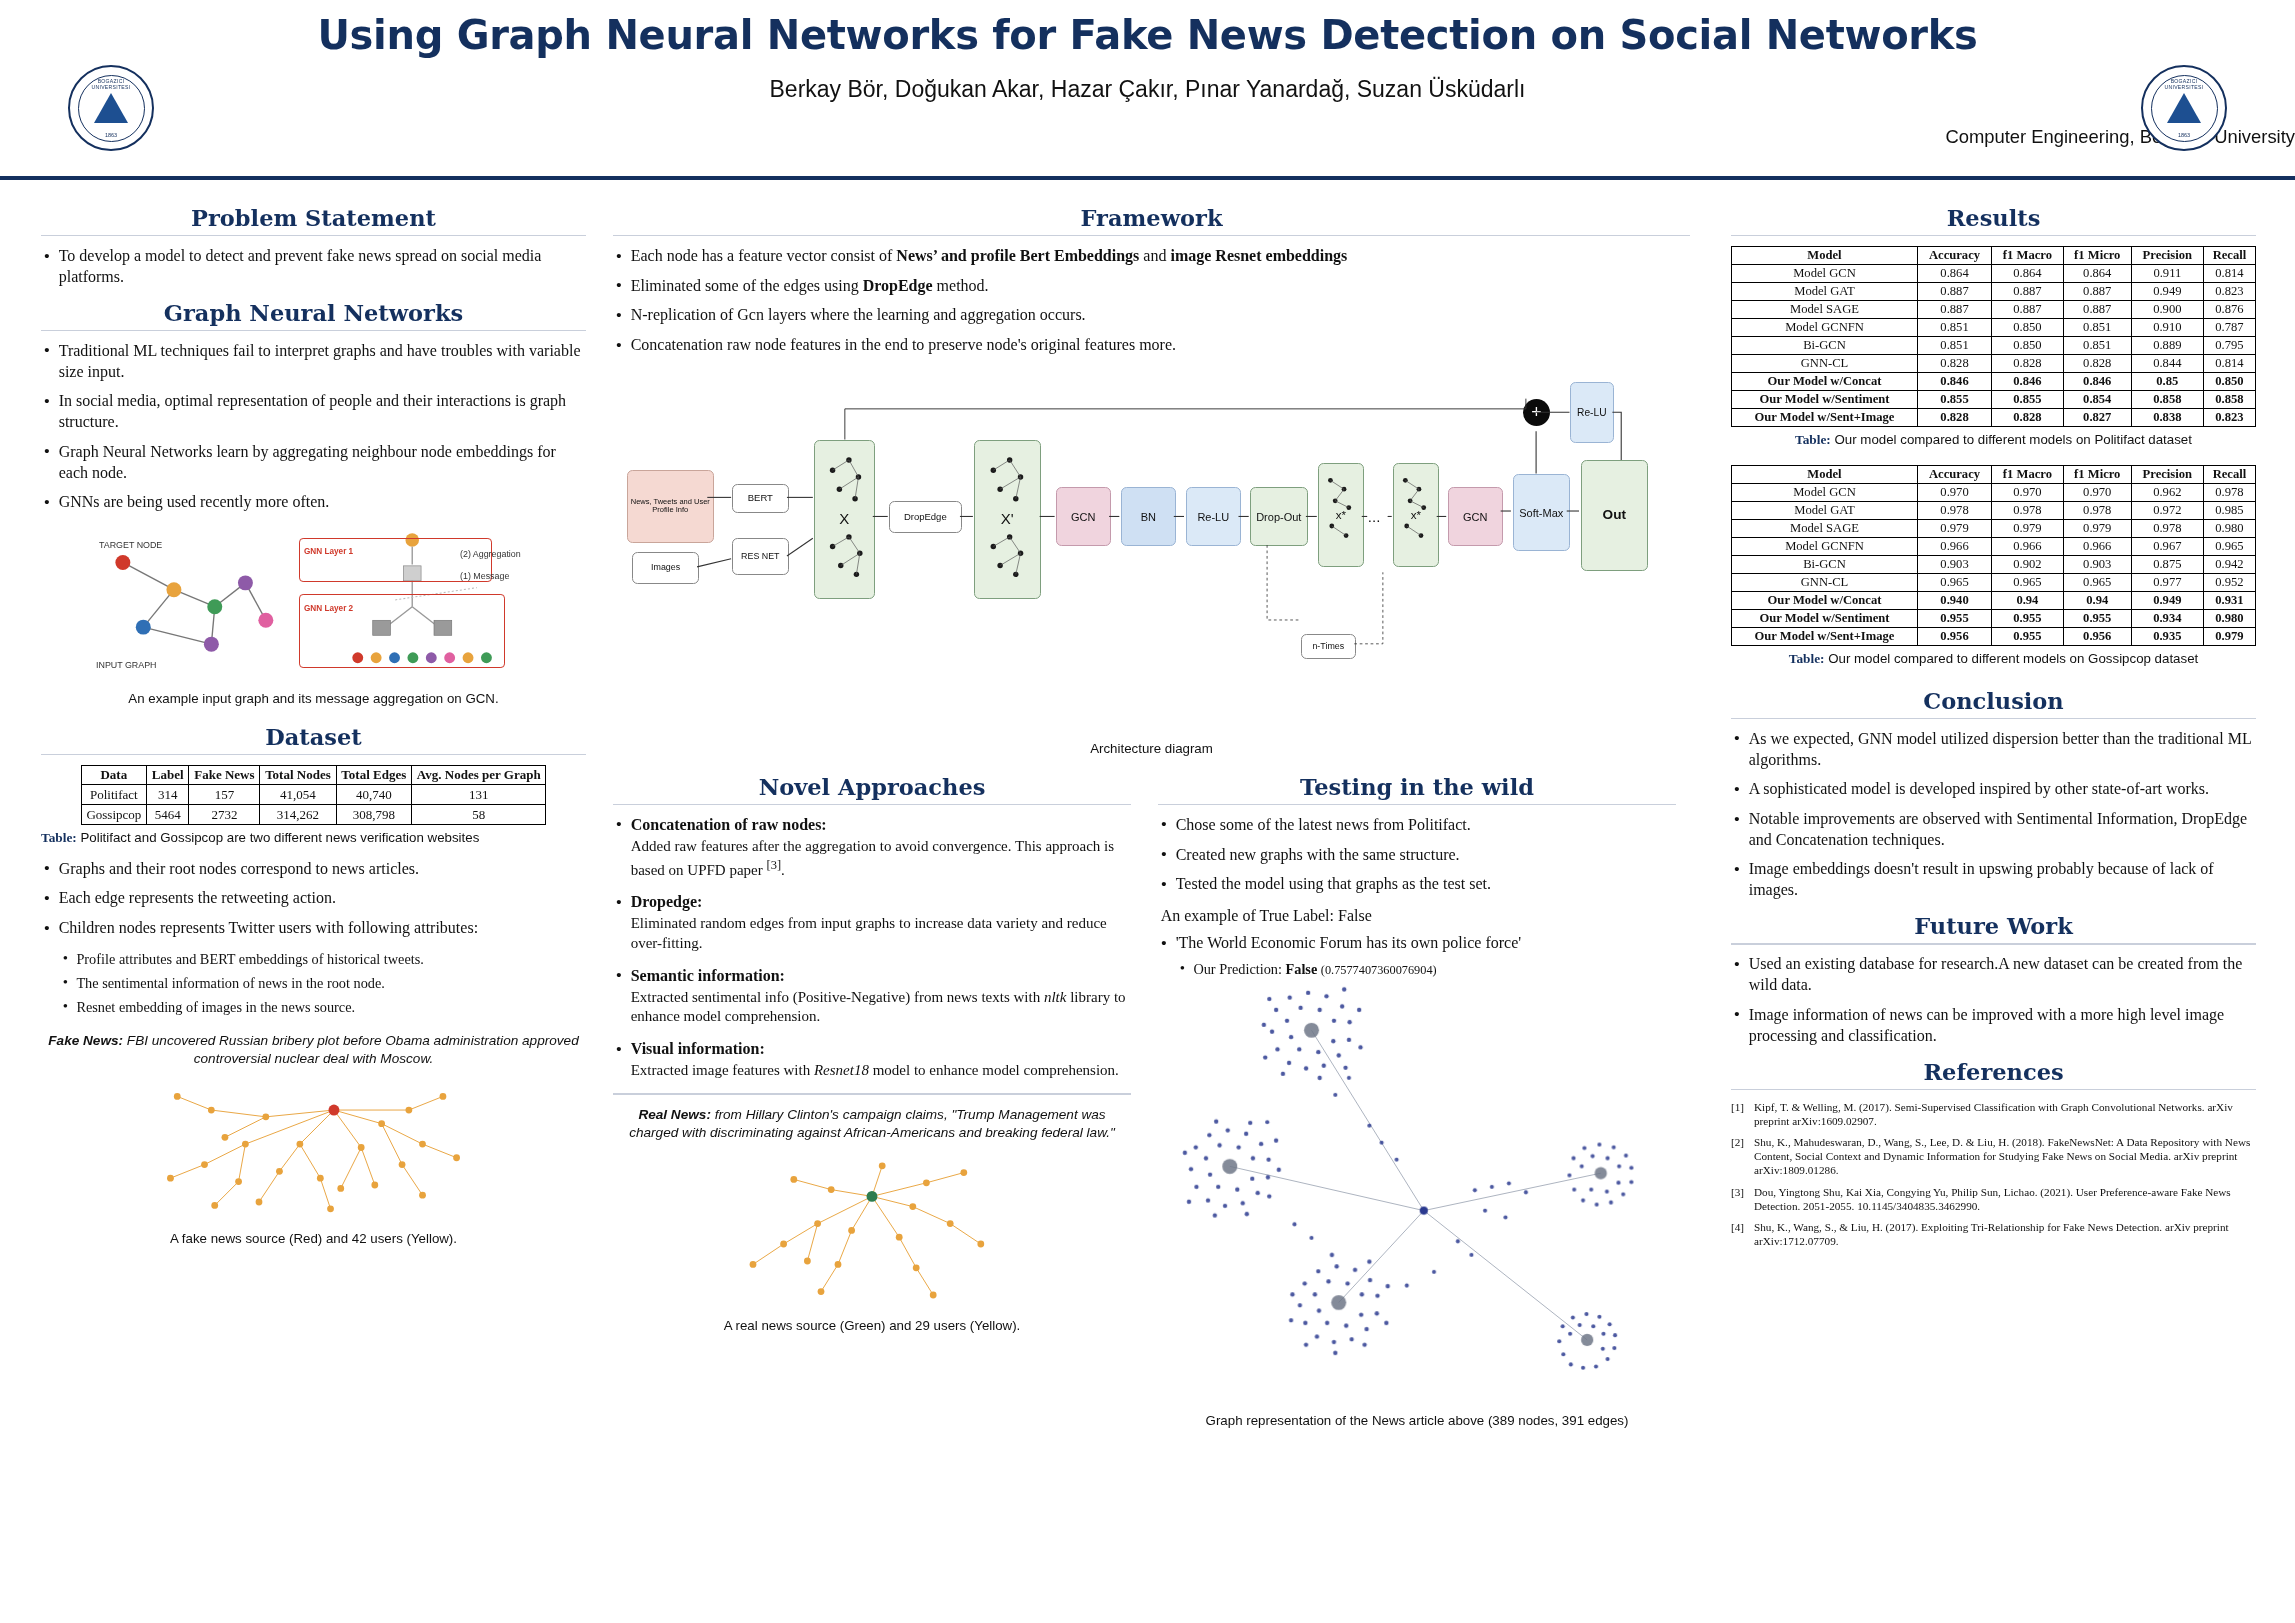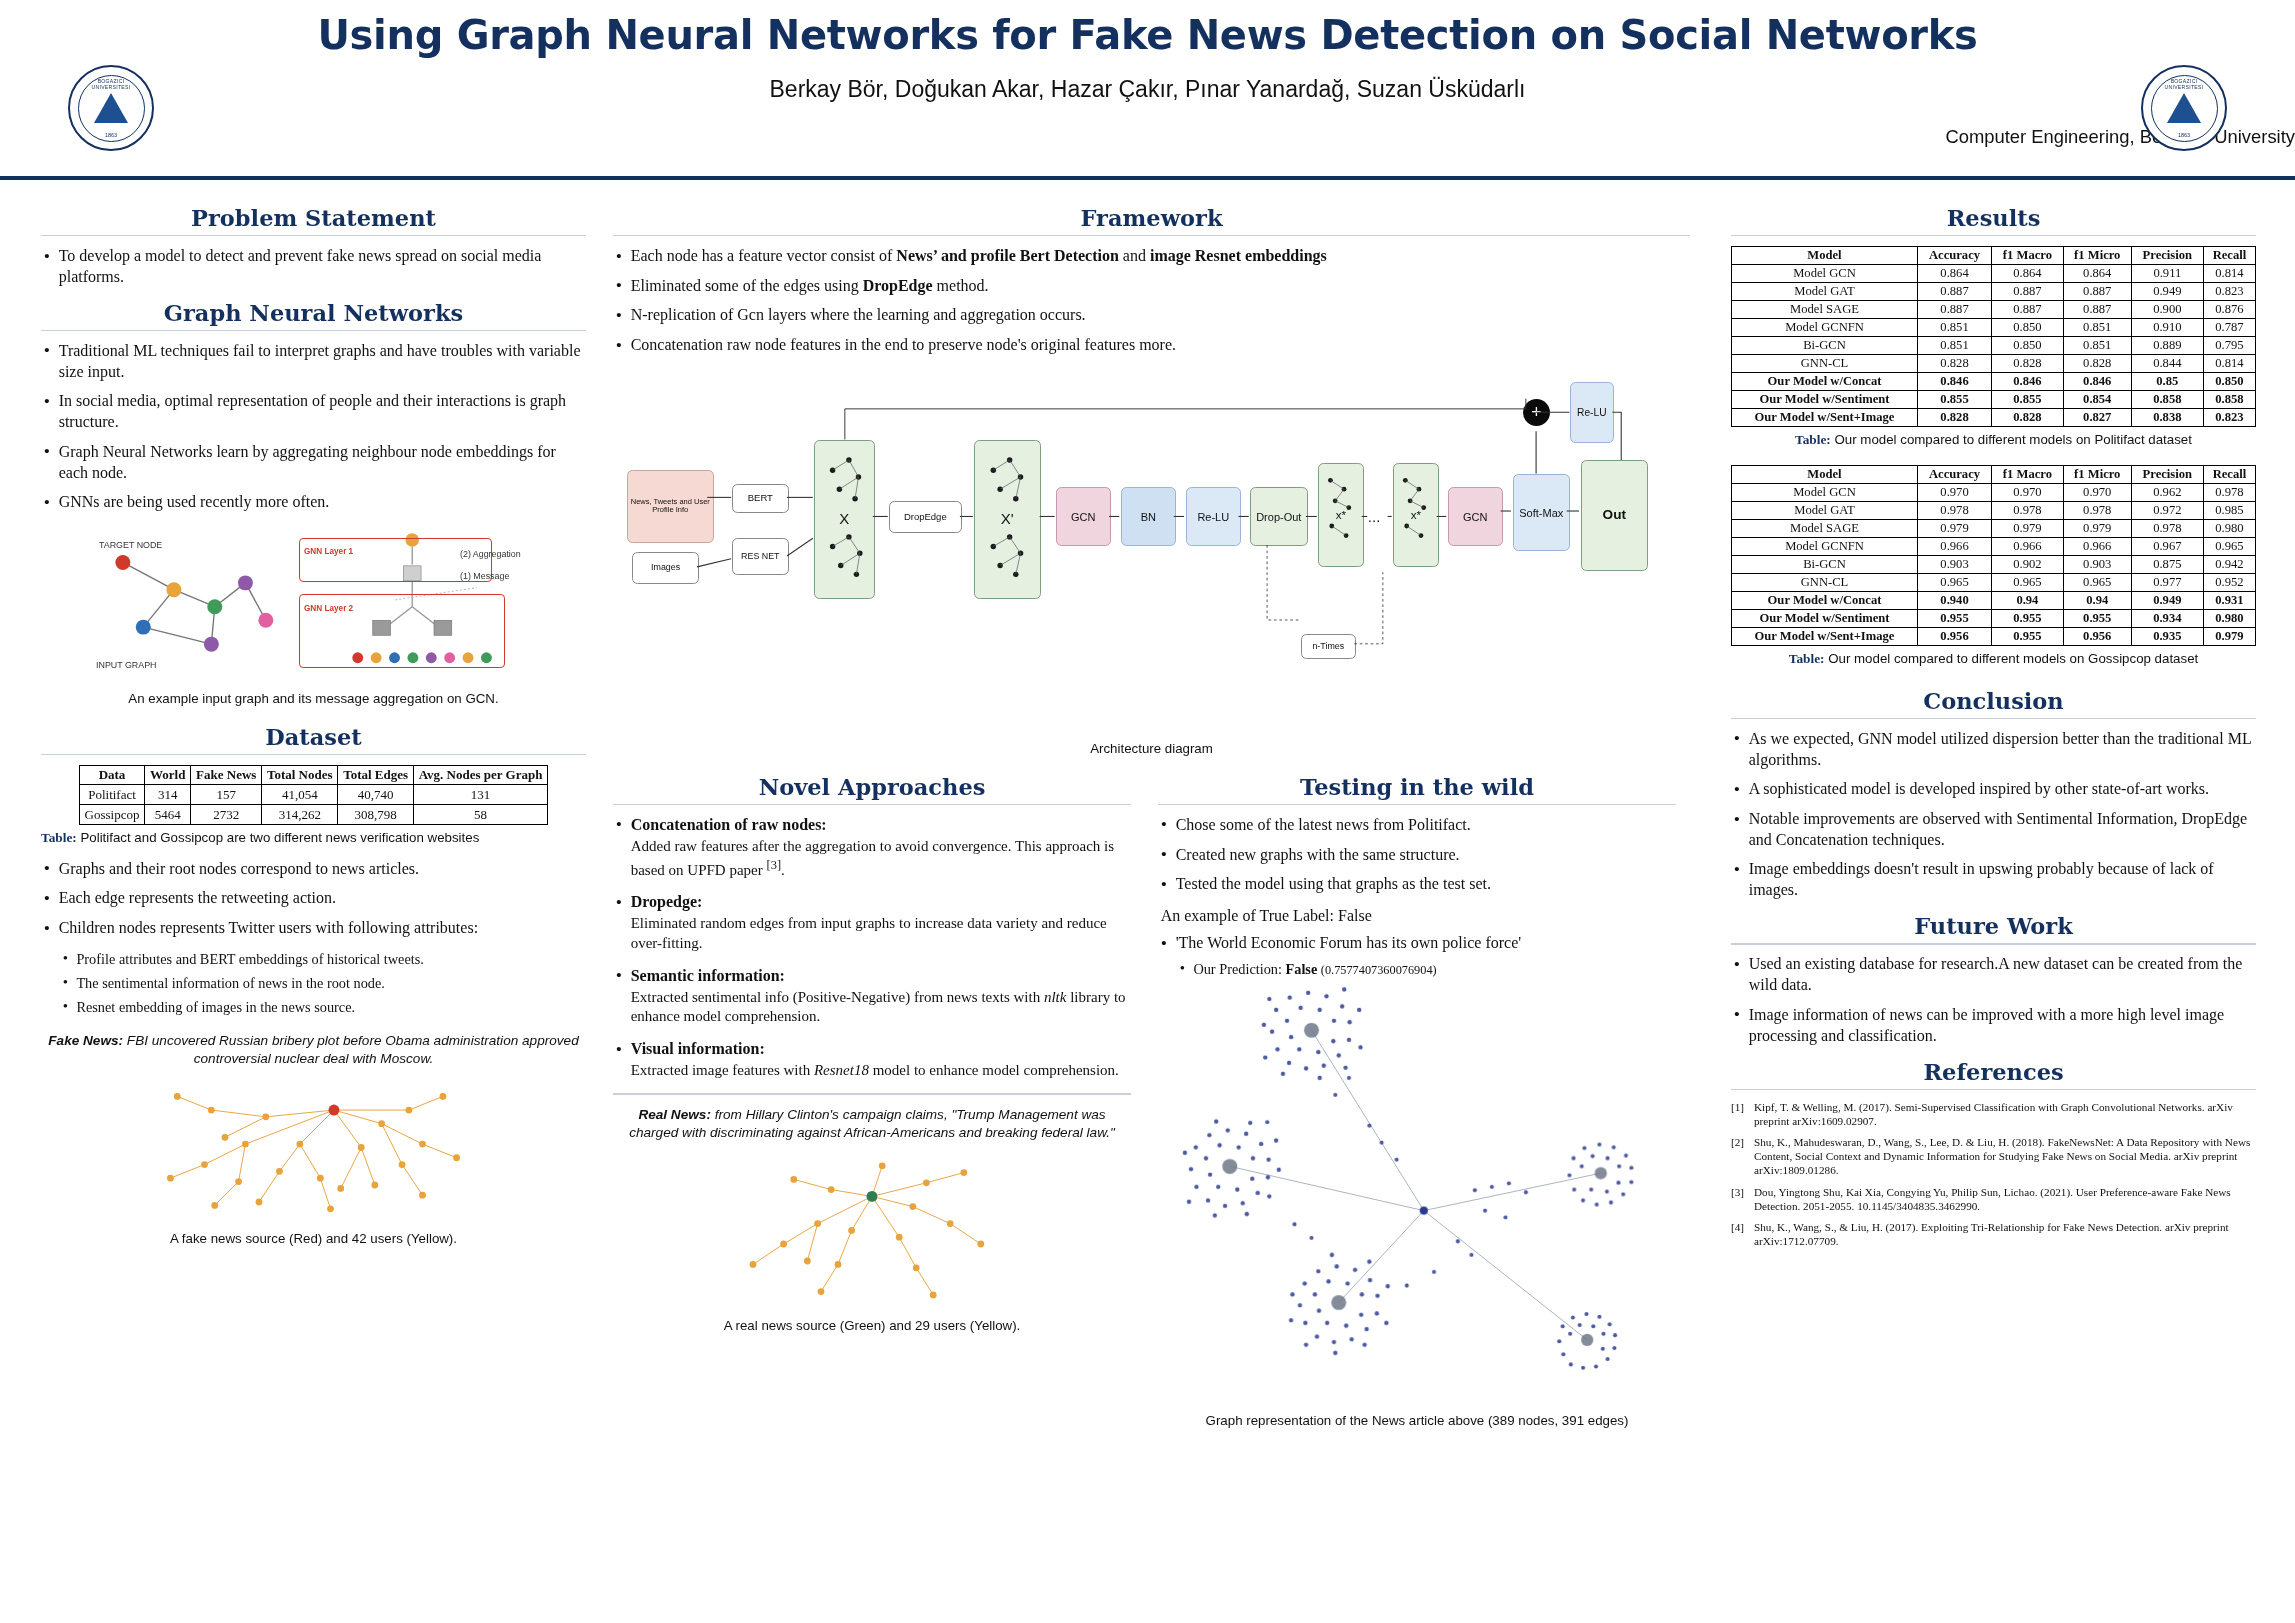--- a/index.html
+++ b/index.html
@@ -170,21 +170,21 @@
       </div>
       <div class="cap">An example input graph and its message aggregation on GCN.</div>
 
       <h2 class="sec" style="margin-top:17.7px;">Dataset</h2>
       <div class="rule"></div>
 
       <table class="t" style="margin:0 auto;">
         <thead>
           <tr>
             <th>Data</th>
-            <th>World</th>
+            <th>Label</th>
             <th>Fake News</th>
             <th>Total Nodes</th>
             <th>Total Edges</th>
             <th>Avg. Nodes per Graph</th>
           </tr>
         </thead>
         <tbody>
           <tr>
             <td>Politifact</td>
             <td>314</td>
@@ -280,21 +280,21 @@
         </svg>
       </div>
       <div class="cap">A fake news source (Red) and 42 users (Yellow).</div>
     </div>
 
     <div class="col col2">
 
       <h2 class="sec">Framework</h2>
       <div class="rule"></div>
       <ul class="b">
-        <li>Each node has a feature vector consist of <b class="s">News’ and profile Bert Detection</b> and <b class="s">image Resnet embeddings</b></li>
+        <li>Each node has a feature vector consist of <b class="s">News’ and profile Bert Embeddings</b> and <b class="s">image Resnet embeddings</b></li>
         <li>Eliminated some of the edges using <b class="s">DropEdge</b> method.</li>
         <li>N-replication of Gcn layers where the learning and aggregation occurs.</li>
         <li>Concatenation raw node features in the end to preserve node's original features more.</li>
       </ul>
 
       <div class="arch">
 
         <div class="blk paper" style="left:6.8px;top:102px;width:80px;height:65px;font-size:7.5px;padding:2.7px;">News, Tweets and User Profile Info</div>
         <div class="blk white" style="left:12.3px;top:184px;width:65px;height:30px;font-size:8.9px;">Images</div>
         <div class="blk white" style="left:112px;top:116px;width:55px;height:27px;font-size:9.5px;">BERT</div>

